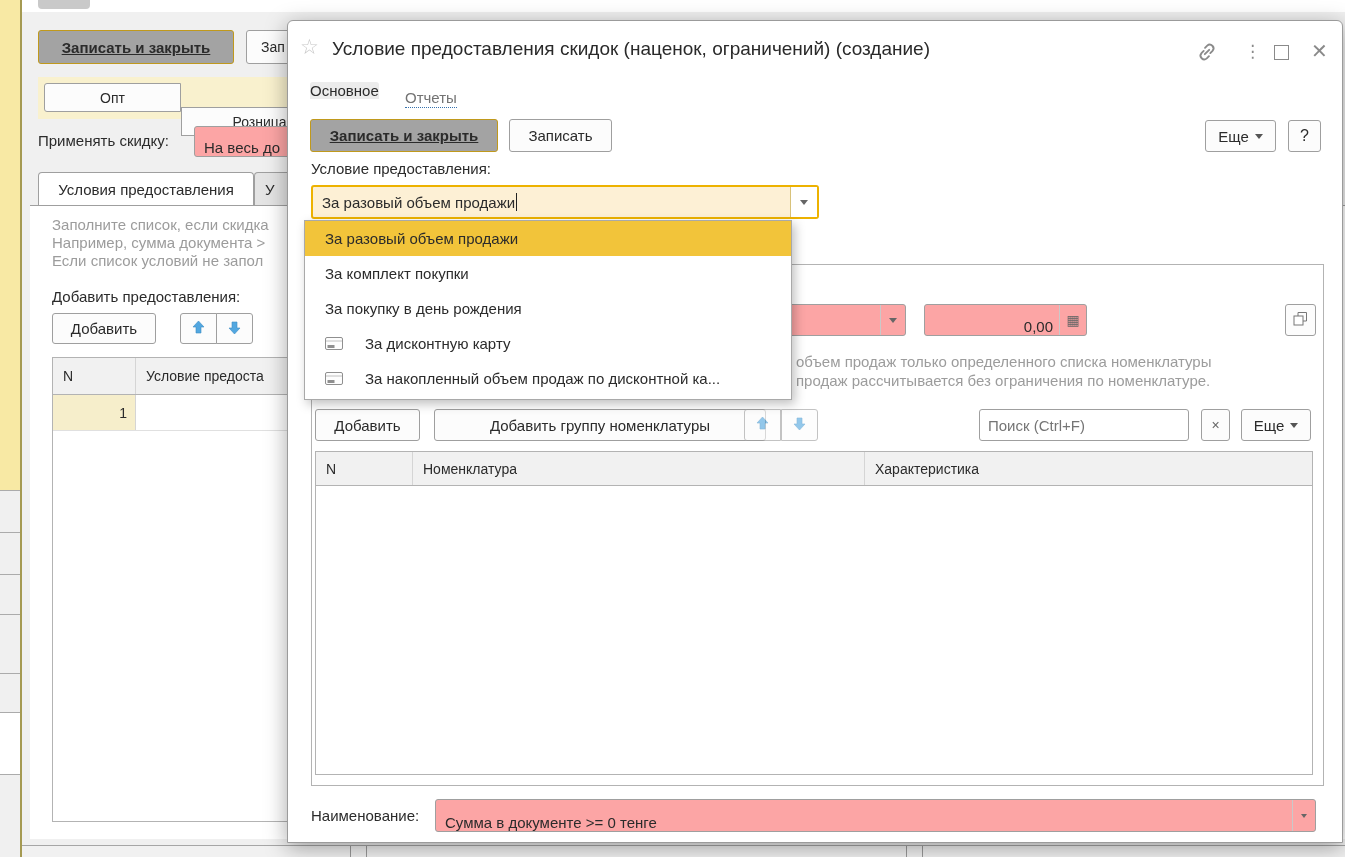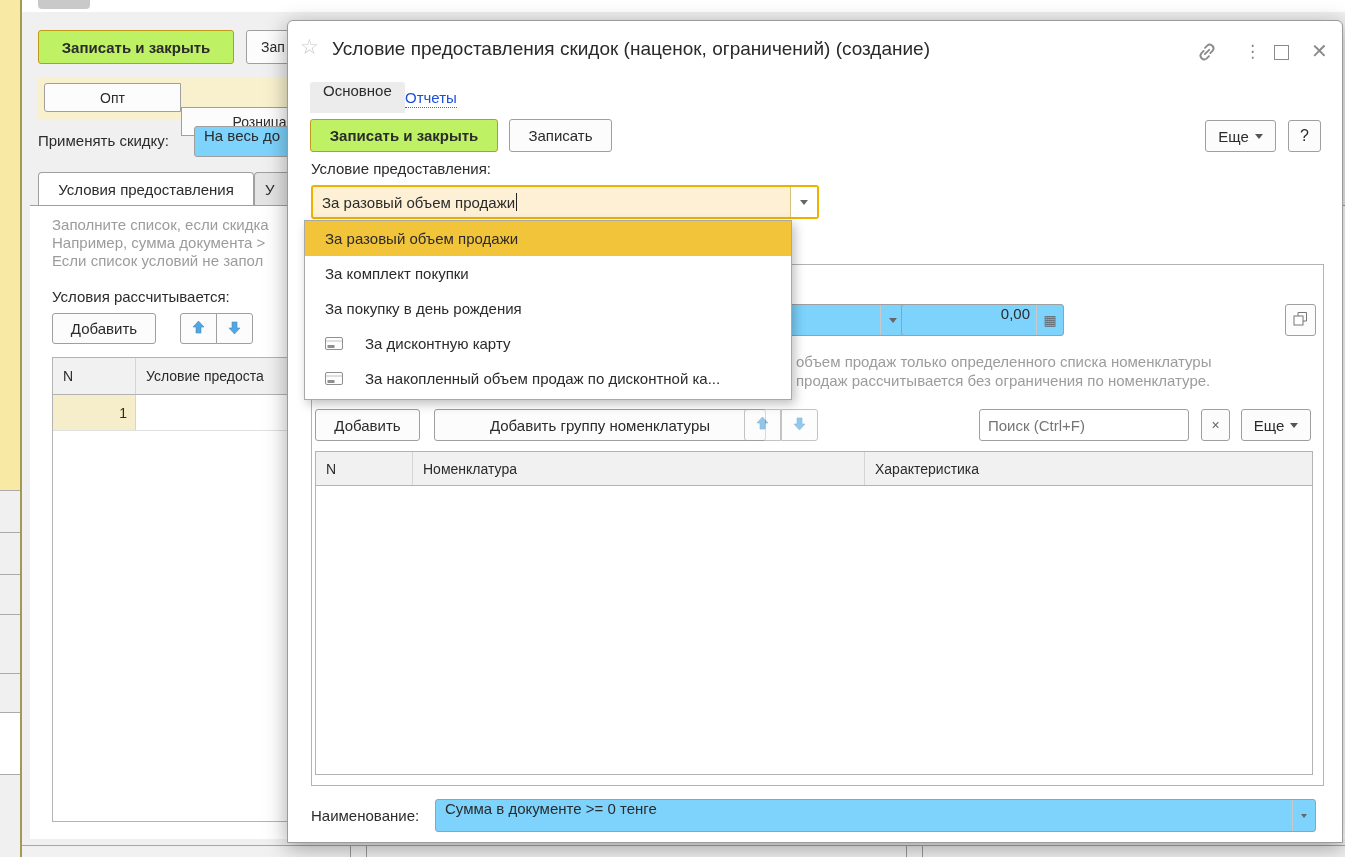--- a/index.html
+++ b/index.html
@@ -1,25 +1,25 @@
 <!DOCTYPE html>
 <html><head>
 <meta charset="utf-8">
 <style>
   html,body{margin:0;padding:0;background:#e8e8e8;}
   #screen{position:relative;width:1345px;height:857px;overflow:hidden;
     font-family:"Liberation Sans","DejaVu Sans",sans-serif;font-size:14px;color:#2b2b2b;background:#f0f0f0;}
   .abs{position:absolute;}
   .btn{display:flex;align-items:center;justify-content:center;background:#fcfcfc;
     border:1px solid #9f9f9f;border-radius:3px;font-size:14px;color:#2b2b2b;box-sizing:border-box;cursor:default;}
-  .btn-yellow{background:#bef264;border:1px solid #c0991c;font-weight:bold;}
+  .btn-yellow{background:#a3a3a3;border:1px solid #c0991c;font-weight:bold;text-decoration:underline;}
   .caret-down{display:inline-block;width:0;height:0;border-left:4px solid transparent;
     border-right:4px solid transparent;border-top:5px solid #666;margin-left:7px;}
-  .field{background:#7dd3fc;border:1px solid #9f9f9f;border-radius:3px;box-sizing:border-box;
-    display:flex;align-items:flex-start;}
+  .field{background:#fca5a5;border:1px solid #9f9f9f;border-radius:3px;box-sizing:border-box;
+    display:flex;align-items:flex-end;}
   .field .arrow-box{margin-left:auto;align-self:stretch;width:24px;display:flex;align-items:center;
     justify-content:center;border-left:1px solid #c9c9c9;}
   .tab-white{background:#fff;border:1px solid #9f9f9f;border-bottom:none;border-radius:4px 4px 0 0;
     display:flex;align-items:center;justify-content:center;box-sizing:border-box;}
   .tab-gray{background:#e4e4e4;border:1px solid #9f9f9f;border-bottom:none;border-radius:4px 4px 0 0;
     display:flex;align-items:center;box-sizing:border-box;padding-left:10px;}
   .hint{color:#9c9c9c;}
   .thead{background:#f1f1f1;border-bottom:1px solid #b3b3b3;display:flex;box-sizing:border-box;}
   .thead .th{display:flex;align-items:center;padding-left:10px;box-sizing:border-box;
     border-right:1px solid #d5d5d5;height:100%;}
@@ -75,21 +75,21 @@
     </div>
     <div class="tab-gray abs" style="left:232px;top:172px;width:60px;height:34px;font-size:15px;">
       <span>У</span>
     </div>
     <div class="abs" style="left:8px;top:205px;width:1329px;height:633px;background:#fff;border-top:1px solid #9f9f9f;"></div>
 
     <div class="abs hint" style="left:30px;top:216px;font-size:15px;">Заполните список, если скидка</div>
     <div class="abs hint" style="left:30px;top:234px;font-size:15px;">Например, сумма документа &gt;</div>
     <div class="abs hint" style="left:30px;top:252px;font-size:15px;">Если список условий не запол</div>
 
-    <span class="abs" style="left:30px;top:288px;font-size:15px;">Условия рассчитывается:</span>
+    <span class="abs" style="left:30px;top:288px;font-size:15px;">Добавить предоставления:</span>
 
     <div class="btn abs" style="left:30px;top:313px;width:104px;height:31px;font-size:15px;">
       <span>Добавить</span>
     </div>
     <div class="btn abs" style="left:158px;top:313px;width:37px;height:31px;border-radius:3px 0 0 3px;">
       <span><svg width="13" height="15">
             <path d="M6.5 1 L12 7 H9 V13 H4 V7 H1 Z" fill="#52a7e0" stroke="#3d8dc4" stroke-width="0.6"></path>
           </svg></span>
     </div>
     <div class="btn abs" style="left:194px;top:313px;width:37px;height:31px;border-radius:0 3px 3px 0;">
@@ -135,24 +135,24 @@
         <path d="M8 12 L12 8"></path>
             <path d="M7 9 L5 11 a3.4 3.4 0 0 0 4.8 4.8 l2-2"></path>
             <path d="M13 11 l2-2 a3.4 3.4 0 0 0 -4.8-4.8 L8.2 6.2"></path>
           </g>
         </svg>
     </span>
     <span class="abs" style="left:956px;top:20px;color:#8a8a8a;font-size:17px;letter-spacing:0;">⋮</span>
     <span class="abs" style="left:986px;top:24px;width:13px;height:13px;border:1.5px solid #8a8a8a;display:inline-block;"></span>
     <span class="abs" style="left:1023px;top:18px;color:#8a8a8a;font-size:20px;">✕</span>
 
-    <div class="abs" style="left:22px;top:61px;height:31px;padding:0 13px;background:#ececec;border-radius:3px 3px 0 0;display:flex;align-items:flex-start;font-size:15px;">
+    <div class="abs" style="left:22px;top:61px;height:17px;padding:0 0;background:#ececec;border-radius:3px 3px 0 0;display:flex;align-items:center;font-size:15px;">
       <span>Основное</span>
     </div>
-    <div class="abs" style="left:117px;top:68px;font-size:15px;color:#1d4ed8;border-bottom:1px dotted #3671ad;padding-bottom:1px;">
+    <div class="abs" style="left:117px;top:68px;font-size:15px;color:#737373;border-bottom:1px dotted #3671ad;padding-bottom:1px;">
       <span>Отчеты</span>
     </div>
 
     <div class="btn btn-yellow abs" style="left:22px;top:98px;width:188px;height:33px;font-size:15px;">
       <span>Записать и закрыть</span>
     </div>
     <div class="btn abs" style="left:221px;top:98px;width:103px;height:33px;font-size:15px;">
       <span>Записать</span>
     </div>
     <div class="btn abs" style="left:917px;top:99px;width:71px;height:32px;font-size:15px;">
@@ -174,21 +174,21 @@
       </span>
     </div>
 
     <div class="gbx abs" style="left:23px;top:243px;width:1013px;height:522px;background:#fff;"></div>
 
     <div class="field abs" style="left:43px;top:283px;width:575px;height:32px;">
       <span class="arrow-box">
           <span class="caret-down" style="margin-left:0;"></span>
         </span>
     </div>
-    <div class="field abs" style="left:613px;top:283px;width:163px;height:32px;">
+    <div class="field abs" style="left:636px;top:283px;width:163px;height:32px;">
       <span style="margin-left:auto;padding-right:6px;font-size:15px;">0,00</span>
       <span style="align-self:stretch;width:26px;border-left:1px solid #c9c9c9;display:flex;align-items:center;justify-content:center;">
         <span style="color:#666;font-size:14px;font-family:'DejaVu Sans',sans-serif;">▦</span>
       </span>
     </div>
     <div class="btn abs" style="left:997px;top:283px;width:31px;height:32px;">
       <span>
         <svg width="15" height="15">
             <rect x="1" y="5" width="9" height="9" fill="#fff" stroke="#777"></rect>
             <path d="M5 5 V1.5 H13.5 V10 H10" fill="none" stroke="#777"></path>

